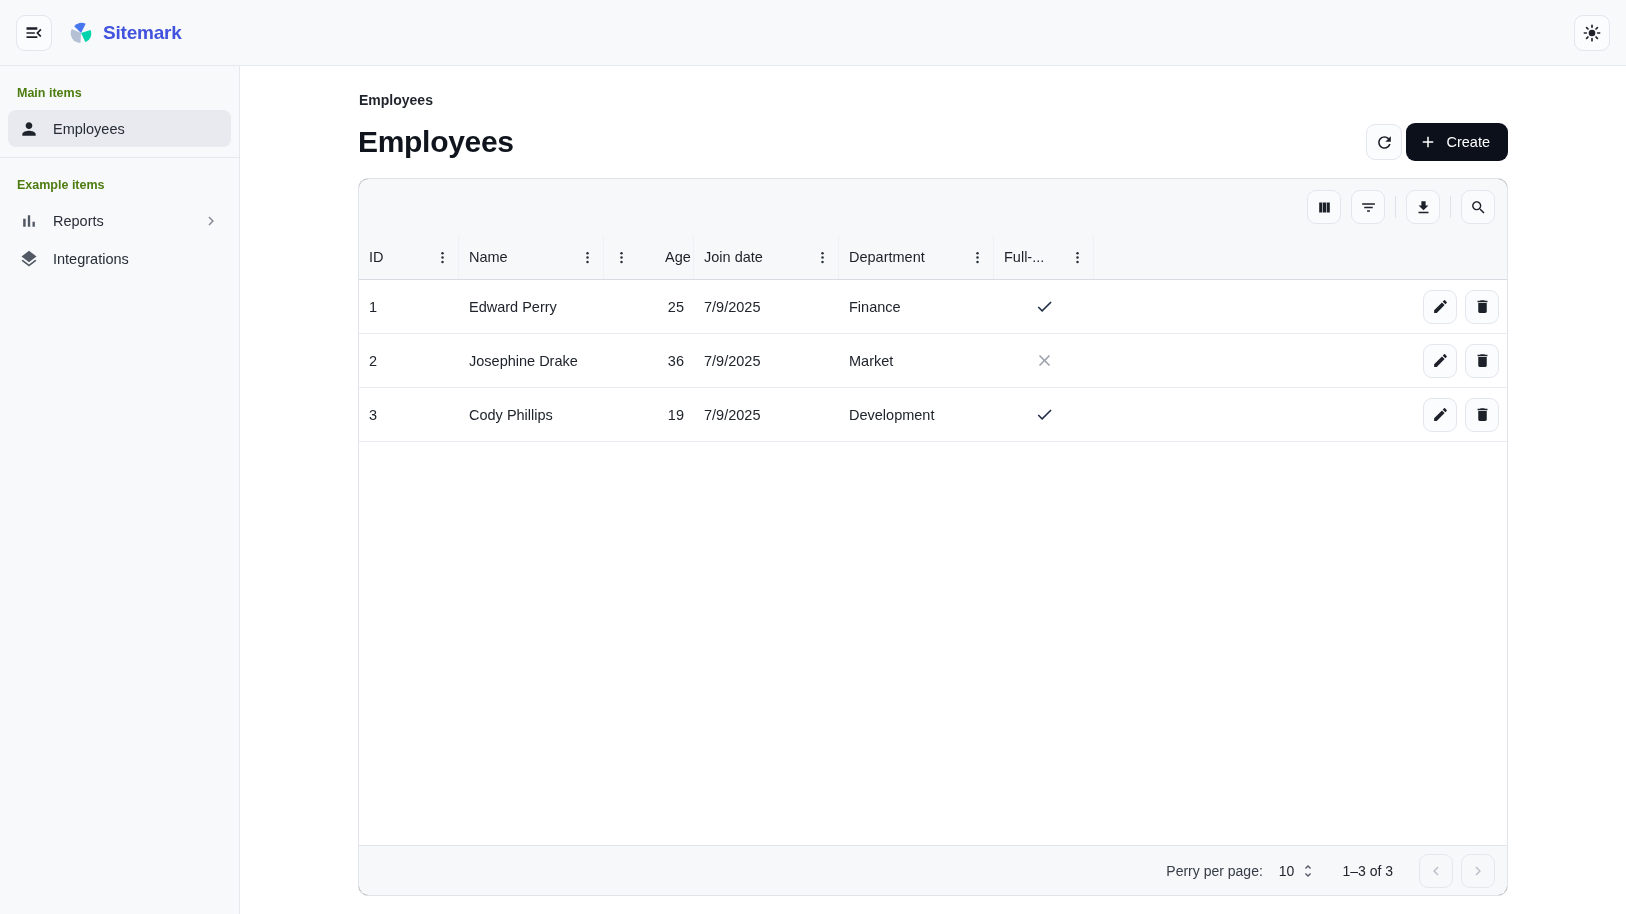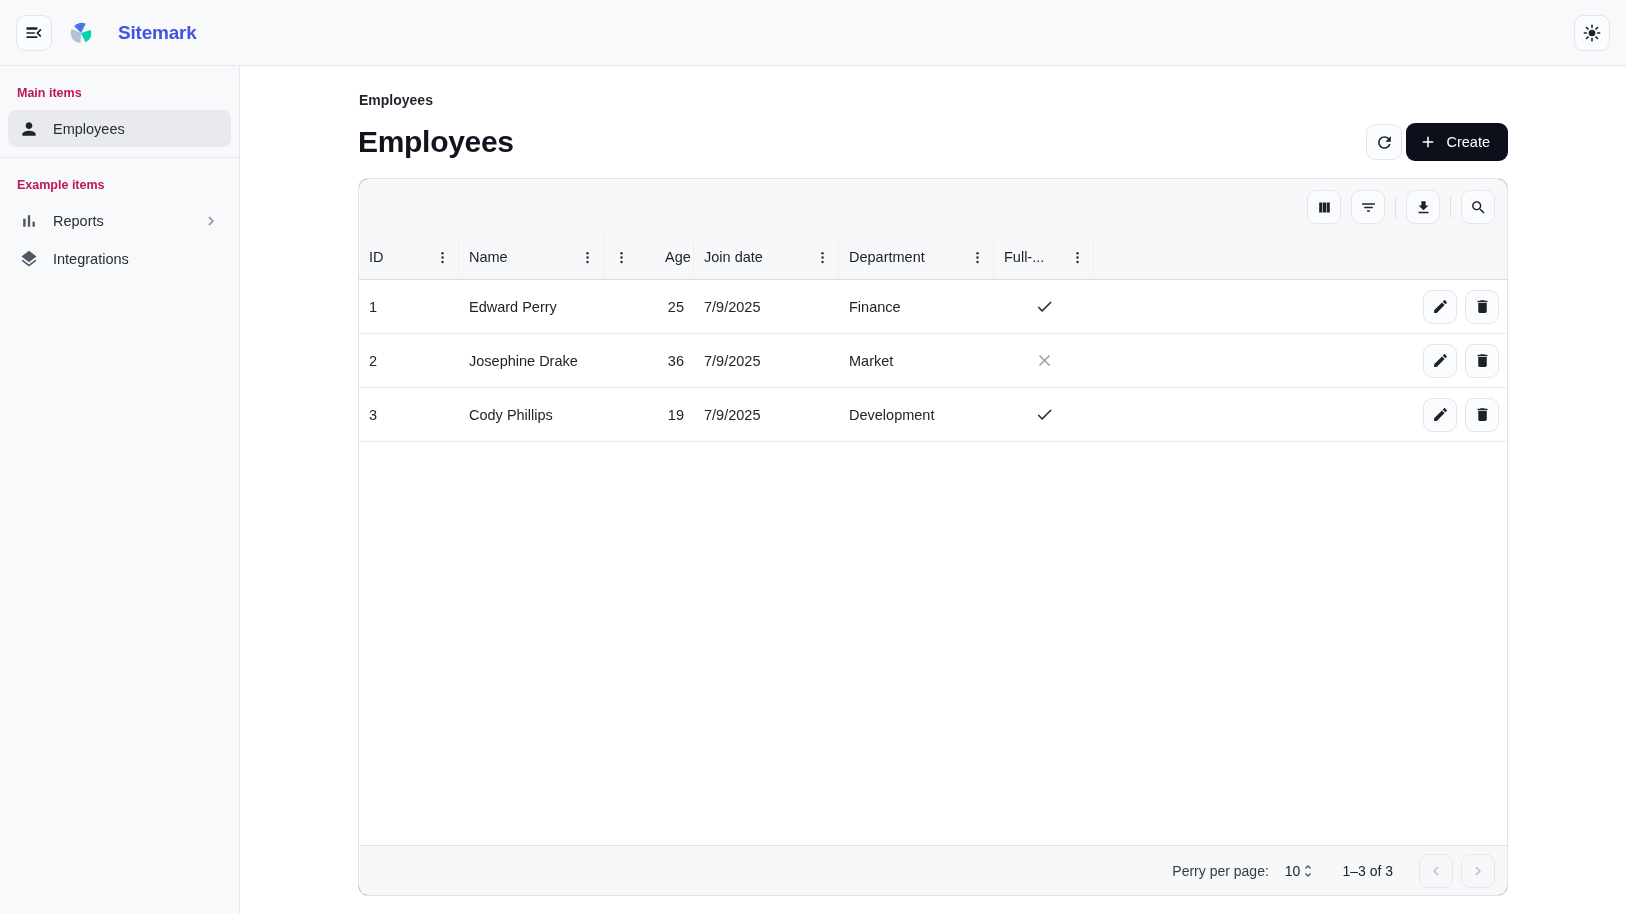--- a/index.html
+++ b/index.html
@@ -16,33 +16,33 @@
   
   .topbar {
     height:66px; background:#f8f9fb; border-bottom:1px solid #e5e8ec;
     display:flex; align-items:center; padding:0 16px; gap:18px;
   }
   .icon-btn {
     width:36px; height:36px; border:1px solid #e3e6ec; background:#fbfcfe;
     border-radius:9px; display:flex; align-items:center; justify-content:center;
     cursor:pointer; color:#1d222a; padding:0;
   }
-  .brand { display:flex; align-items:flex-start; gap:26px; }
+  .brand { display:flex; align-items:flex-start; gap:11px; }
   .brand-name { font-size:19px; font-weight:700; color:var(--brand-blue,#4254de); letter-spacing:-0.2px; }
   .topbar-spacer { flex:1; }
 
   
   .shell { display:flex; height:848px; }
 
   
   .sidebar {
     width:240px; background:#f8f9fb; border-right:1px solid #e5e8ec;
     padding-top:10px; flex-shrink:0;
   }
-  .section-label { font-size:12.5px; font-weight:600; color:#be185d; padding:10px 17px 9px; }
+  .section-label { font-size:12.5px; font-weight:600; color:#4d7c0f; padding:10px 17px 9px; }
   .nav-item {
     display:flex; align-items:center; gap:14px; height:37px; margin:1px 8px;
     padding:0 11px; border-radius:8px; font-size:14.5px; color:#272d37; cursor:pointer;
   }
   .nav-item.selected { background:#e8eaef; }
   .nav-item .nav-icon { color:#1e232b; }
   .nav-item.dim .nav-icon { color:#515965; }
   .nav-item .chev { margin-left:auto; color:#878d98; }
   .sidebar-divider { border:none; border-top:1px solid #e5e8ec; margin:10px 0; }
 
@@ -112,21 +112,21 @@
 
   .grid-empty { flex:1; background:#ffffff; }
 
   .grid-footer {
     height:50px; background:#f7f8fa; border-top:1px solid #e1e4e9;
     display:flex; align-items:center; justify-content:flex-end;
     padding:0 12px; font-size:14px; color:#20252d; flex-shrink:0; gap:26px;
   }
   .rpp { display:flex; align-items:center; gap:16px; }
   .rpp-label { color:#353c47; }
-  .rpp-select { display:flex; gap:0; cursor:pointer; background:transparent; border:none; font-size:14px; color:#20252d; padding:0; }
+  .rpp-select { display:flex; gap:6px; cursor:pointer; background:transparent; border:none; font-size:14px; color:#20252d; padding:0; }
   .rpp-select .unfold { color:#565d68; }
   .pager { display:flex; gap:8px; }
   .pager .icon-btn { width:34px; height:34px; background:transparent; border-color:#e4e7ec; color:#bcc1c9; cursor:default; }
 </style>
 </head>
 <body>
 
 <header class="topbar">
   <button class="icon-btn">
     <svg width="20" height="20" viewBox="0 0 24 24" fill="currentColor">

